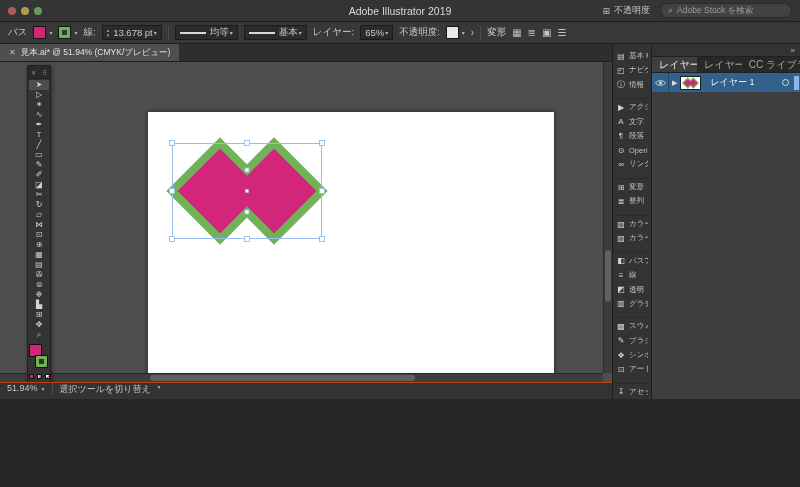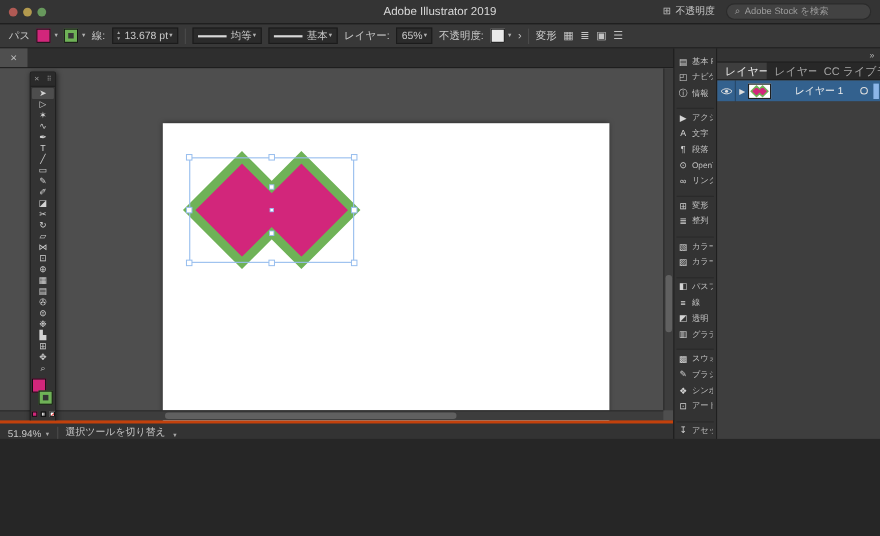--- a/index.html
+++ b/index.html
@@ -67,21 +67,21 @@
   .mode{width:5px;height:5px;border:1px solid #7a7a7a;display:inline-block}
   .mode.m2{background:#565656}
   .tb-dots{margin-top:5px;color:#ababab;font-size:7px;letter-spacing:1px;line-height:7px}
 
   
   .vscroll{position:absolute;right:0;top:0;bottom:9px;width:9px;background:#3d3d3d;border-left:1px solid #2b2b2b}
   .vthumb{position:absolute;left:1px;right:1px;top:188px;height:52px;background:#606060;border-radius:4px}
   .hscroll{position:absolute;left:0;right:9px;bottom:0;height:9px;background:#3d3d3d;border-top:1px solid #2b2b2b}
   .hthumb{position:absolute;top:1px;bottom:1px;left:150px;width:265px;background:#606060;border-radius:4px}
 
-  .statusbar{flex:0 0 17px;background:#333333;border-top:3px solid #c2410c;display:flex;align-items:flex-end;gap:7px;padding:0 7px;font-size:9px;color:#c6c6c6}
+  .statusbar{flex:0 0 17px;background:#333333;border-top:1px solid #c2410c;display:flex;align-items:flex-start;gap:7px;padding:0 7px;font-size:9px;color:#c6c6c6}
   .zoombox{display:flex;align-items:center;gap:4px}
   .sb-caret{font-size:6px;color:#a8a8a8}
   .sb-div{width:1px;height:11px;background:#4b4b4b}
 
   
   .dock{flex:0 0 40px;background:#333333;border-left:1px solid #1d1d1d;border-right:1px solid #1d1d1d;padding-top:5px;display:flex;flex-direction:column;overflow:hidden}
   .dock-item{height:16px;display:flex;align-items:center;gap:3px;padding:0 3px}
   .di-icon{flex:0 0 10px;width:10px;text-align:center;font-size:8px;color:#d4d4d4}
   .di-label{font-size:7.5px;color:#c2c2c2;white-space:nowrap;overflow:hidden}
   .dock-gap{height:7px;margin:1px 2px;border-bottom:1px solid #2a2a2a}
@@ -90,21 +90,21 @@
   .rightpanel{flex:1;background:#333333;display:flex;flex-direction:column;min-width:0}
   .rp-head{flex:0 0 12px;display:flex;justify-content:flex-end;align-items:center;padding:0 5px;color:#b3b3b3;font-size:8px}
   .rp-tabs{flex:0 0 17px;display:flex;background:#282828;border-top:1px solid #202020;border-bottom:1px solid #202020}
   .rp-tab{padding:0 7px;display:flex;align-items:center;font-size:10px;color:#a6a6a6;white-space:nowrap;overflow:hidden}
   .rp-tab.active{background:#3e3e3e;color:#e6e6e6}
   .rp-body{flex:1;background:#3e3e3e;overflow:hidden}
   .layer-row{height:19px;background:var(--sel-bg);display:flex;align-items:center;color:#eeeeee}
   .lr-eye{width:17px;height:100%;display:flex;align-items:center;justify-content:center;border-right:1px solid rgba(0,0,0,.28);flex:0 0 17px}
   .lr-chevron{font-size:7px;margin:0 3px;color:#dddddd}
   .lr-thumb{width:21px;height:14px;background:#ffffff;border:1px solid #1f1f1f;display:flex;align-items:center;justify-content:center;flex:0 0 21px}
-  .lr-name{margin-left:21px;font-size:9px;flex:1;white-space:nowrap;overflow:hidden}
+  .lr-name{margin-left:9px;font-size:9px;flex:1;white-space:nowrap;overflow:hidden}
   .lr-target{width:7px;height:7px;border:1px solid #dddddd;border-radius:50%;margin-right:5px;flex:0 0 7px}
   .lr-chip{width:5px;height:14px;background:#8cb6e8;margin-right:1px;flex:0 0 5px}
   .rp-foot{flex:0 0 19px;background:#333333;border-top:1px solid #242424;display:flex;align-items:center;gap:6px;padding:0 6px;font-size:8.5px;color:#bdbdbd}
   .ft-icons{margin-left:auto;display:flex;gap:7px;font-size:9px;color:#c6c6c6}
 </style>
 </head>
 <body>
 
 <div class="app">
 
@@ -169,20 +169,21 @@
     <span class="cb-icon">▣</span>
     <span class="cb-icon">☰</span>
   </div>
 
   <div class="main">
 
     <div class="doc">
       <div class="tabbar">
         <div class="tab">
           <span class="tab-close">✕</span>
+          <span>見本.ai* @ 51.94% (CMYK/プレビュー)</span>
         </div>
       </div>
 
       <div class="canvas">
         <div class="artboard"></div>
 
         <svg class="artlayer" width="612" height="408" viewBox="0 0 612 408">
           <path d="M220,81 L247,108 L274,81 L322,129 L274,177 L247,150 L220,177 L172,129 Z" style="fill:var(--fill);stroke:var(--stroke);stroke-width:8;stroke-linejoin:miter"></path>
           <g style="stroke:var(--selection);fill:none">
             <rect x="172.5" y="81.5" width="149" height="95" stroke-width="1"></rect>

